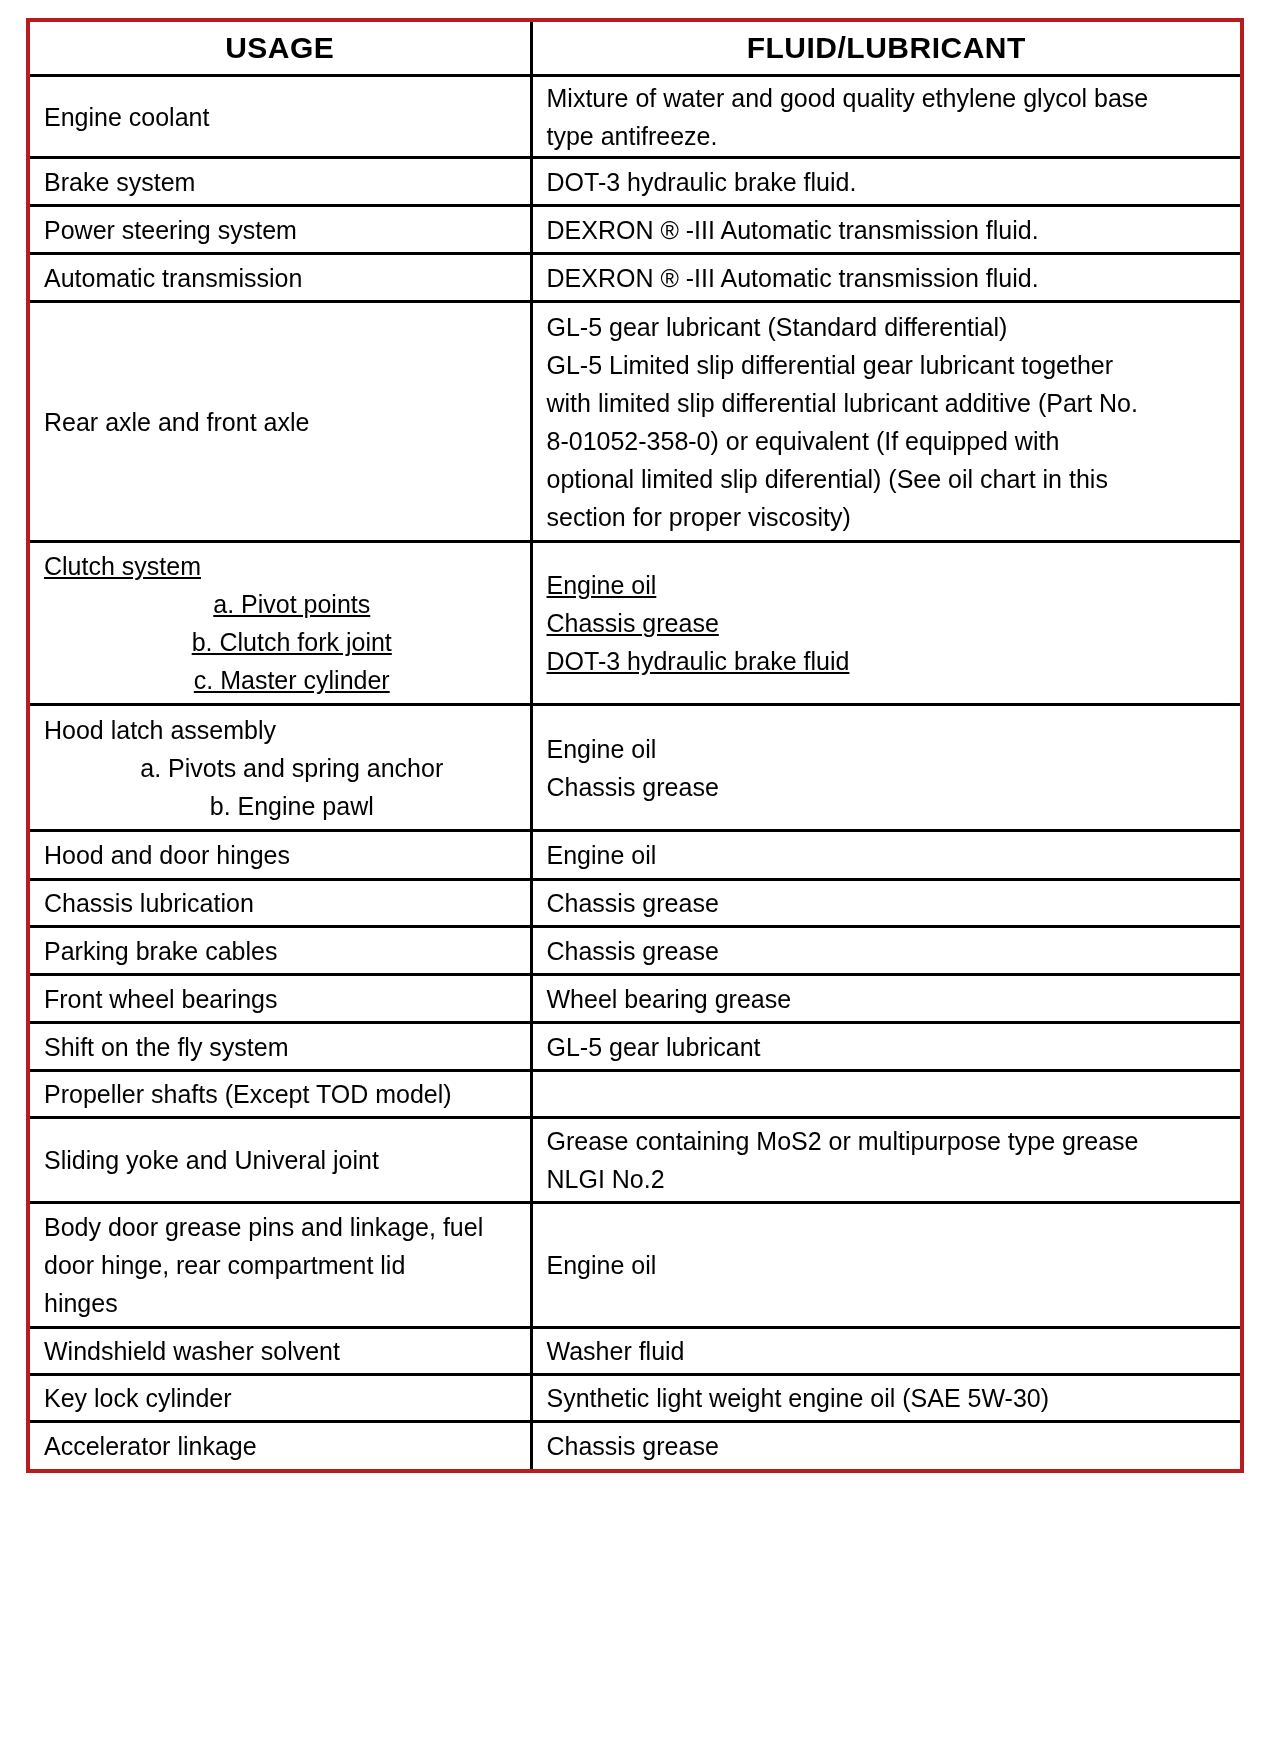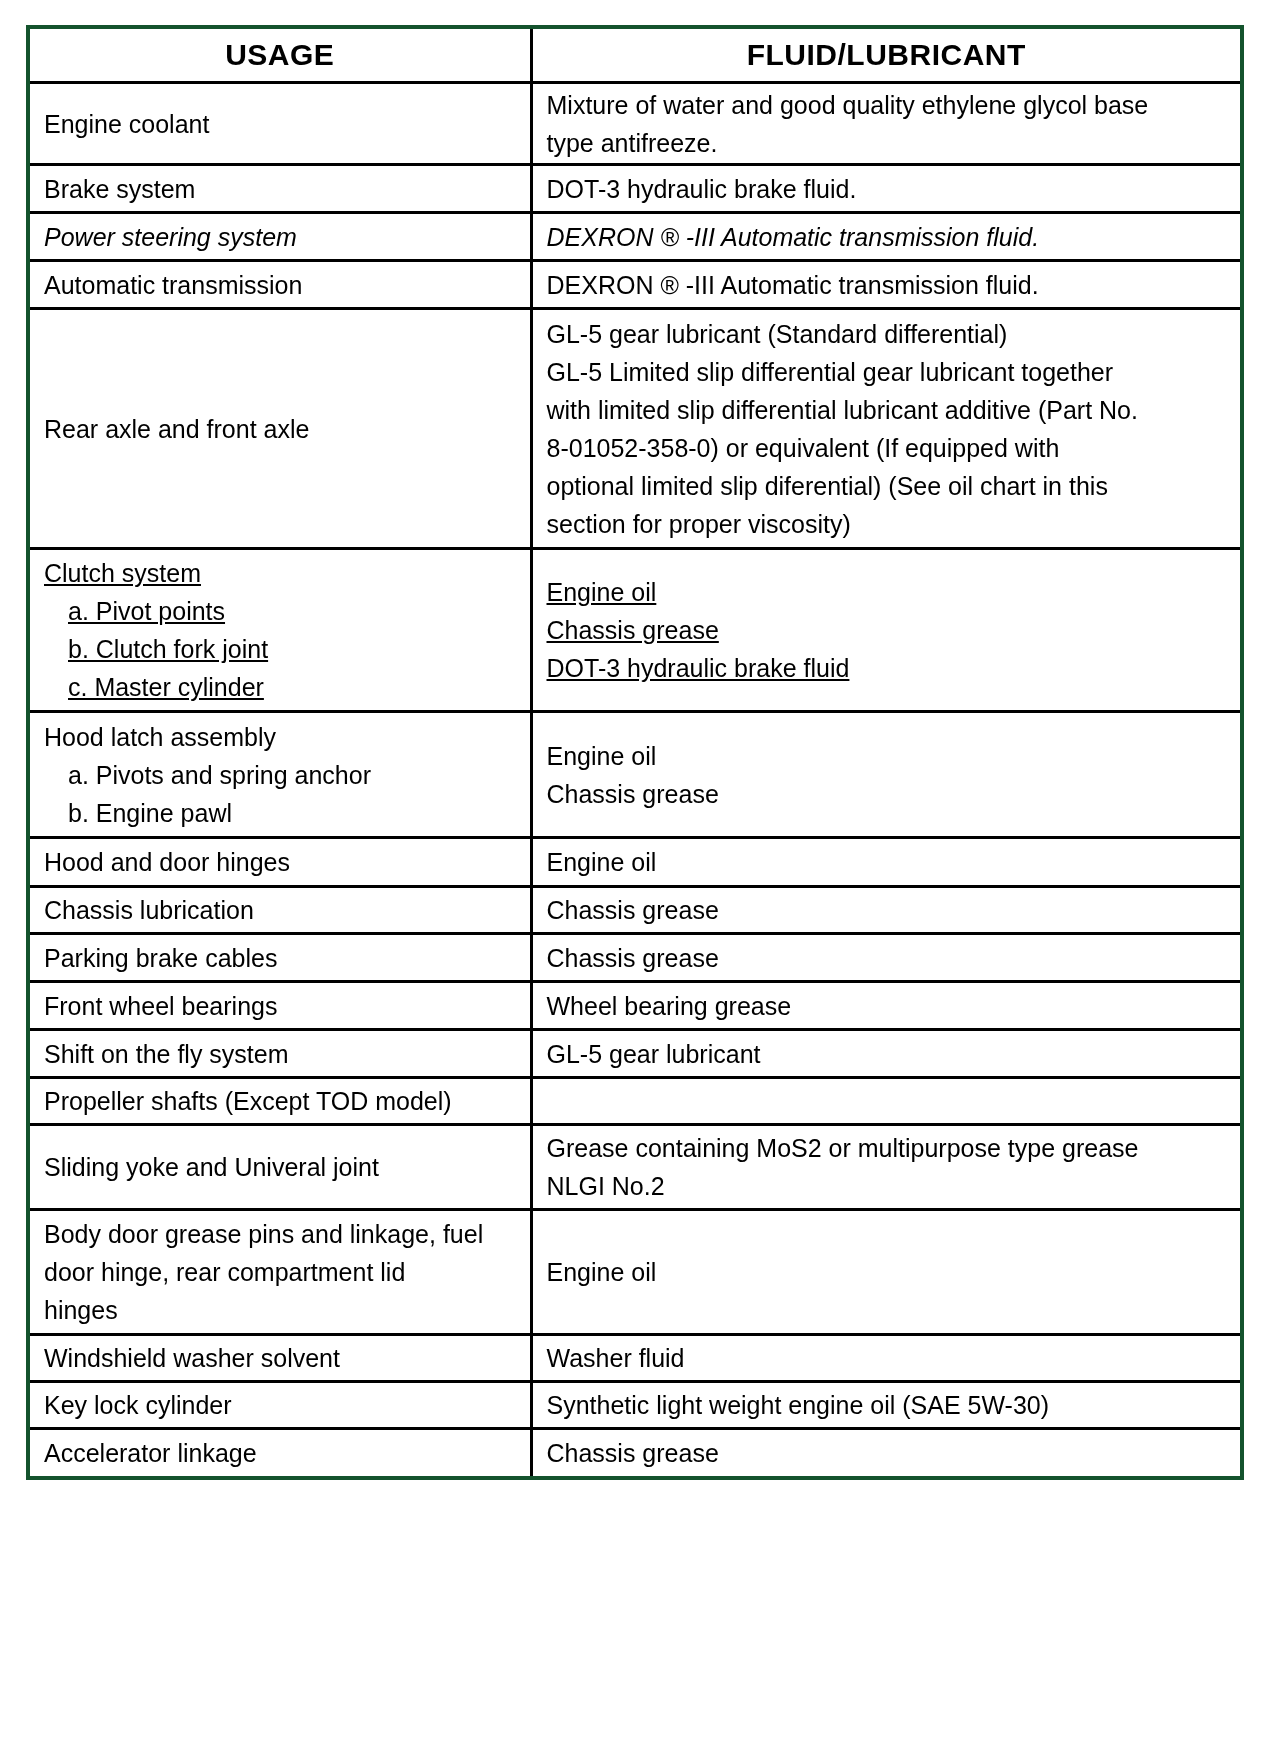--- a/index.html
+++ b/index.html
@@ -1,31 +1,31 @@
 <!DOCTYPE html>
 <html><head>
 <meta charset="utf-8">
 <style>
   html, body { margin: 0; padding: 0; background: #ffffff; }
   body { width: 1280px; height: 1746px; position: relative; font-family: "Liberation Sans", sans-serif; color: #000; }
   table.lube {
-    position: absolute; left: 26px; top: 25px; width: 1214px;
-    border-collapse: collapse; border: 4px solid #14532d;
+    position: absolute; left: 26px; top: 18px; width: 1214px;
+    border-collapse: collapse; border: 4px solid #b91c1c;
     table-layout: fixed;
   }
   table.lube col.c1 { width: 503px; }
   table.lube col.c2 { width: 711px; }
   table.lube th, table.lube td {
     border: 3px solid #000; padding: 0 14px; vertical-align: middle;
     font-size: 25px; line-height: 38px; text-align: left;
   }
   table.lube th { font-weight: bold; font-size: 30px; text-align: center; height: 52px; letter-spacing: 0.5px; }
   td.usage { padding-left: 14px; }
   td.fluid { padding-left: 14px; }
-  .sub { display: block; padding-left: 24px; }
+  .sub { display: block; padding-left: 24px; text-align: center; }
   .line { display: block; }
   td.top { vertical-align: top; padding-top: 4px; }
 </style>
 </head>
 <body>
 
 <table class="lube">
   <colgroup>
       <col class="c1">
       <col class="c2">
@@ -47,21 +47,21 @@
         </td>
       </tr>
       <tr style="height: 48px;">
         <td class="usage">
           <span class="line">Brake system</span>
         </td>
         <td class="fluid">
           <span class="line">DOT-3 hydraulic brake fluid.</span>
         </td>
       </tr>
-      <tr style="height: 48px; font-style: italic;">
+      <tr style="height: 48px;">
         <td class="usage">
           <span class="line">Power steering system</span>
         </td>
         <td class="fluid">
           <span class="line">DEXRON ® -III Automatic transmission fluid.</span>
         </td>
       </tr>
       <tr style="height: 48px;">
         <td class="usage">
           <span class="line">Automatic transmission</span>

